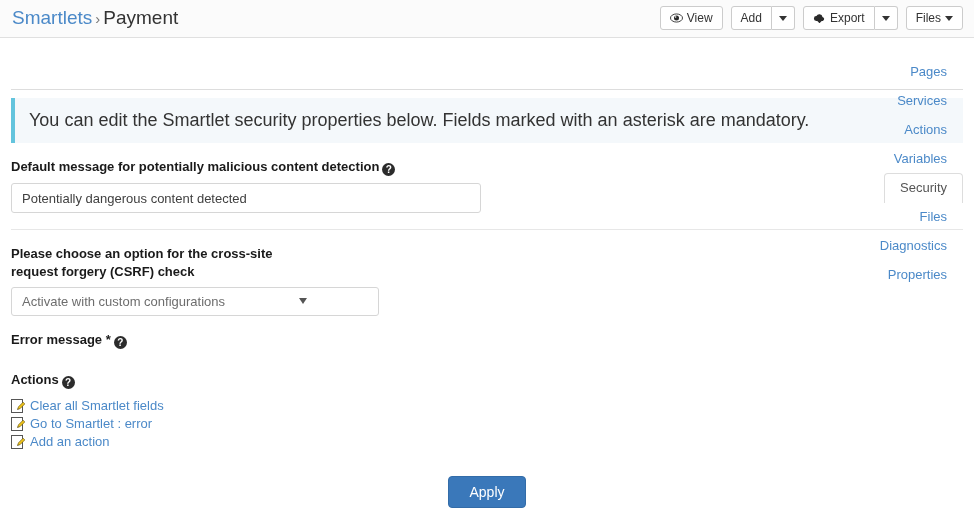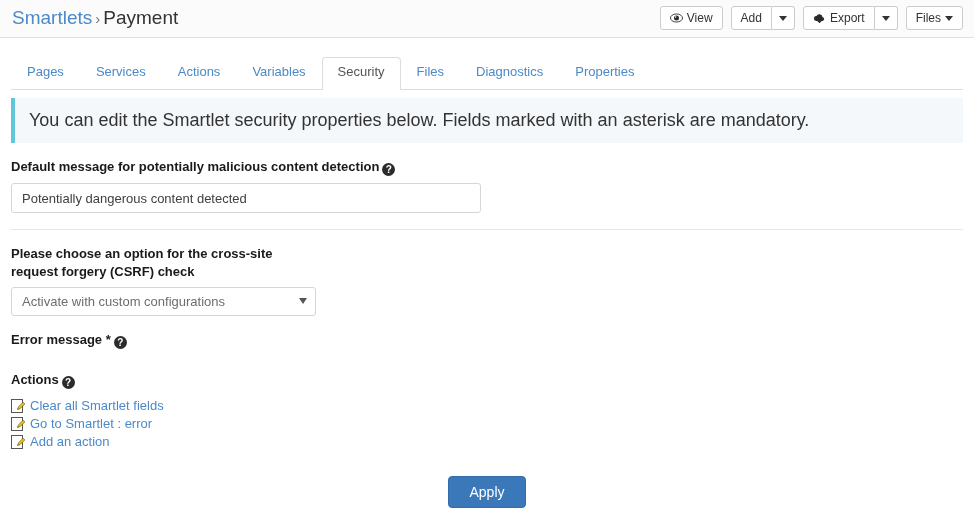--- a/index.html
+++ b/index.html
@@ -101,22 +101,24 @@
     position: relative;
     height: 52px;
     box-sizing: border-box;
   }
   .tabs {
     position: absolute;
     left: 11px;
     right: 11px;
     bottom: 0;
     display: flex;
+    align-items: flex-end;
     border-bottom: 1px solid #dddddd;
     height: 32px;
+    flex-direction: column;
   }
   .tab {
     font-size: 13px;
     color: #4b89c8;
     padding: 7px 15px 8px 15px;
     cursor: pointer;
     border: 1px solid transparent;
     border-bottom: none;
     line-height: 1;
     box-sizing: border-box;
@@ -203,21 +205,21 @@
     margin: 16px 0 0 0;
     height: 0;
   }
 
   .select-wrap {
     position: relative;
     width: 305px;
     height: 29px;
   }
   .select-box {
-    width: 305px;
+    width: 368px;
     height: 29px;
     box-sizing: border-box;
     border: 1px solid #d6d6d6;
     border-radius: 3px;
     background: #ffffff;
     font-size: 13px;
     color: #6d6d6d;
     padding: 0 24px 0 10px;
     line-height: 27px;
     cursor: pointer;

